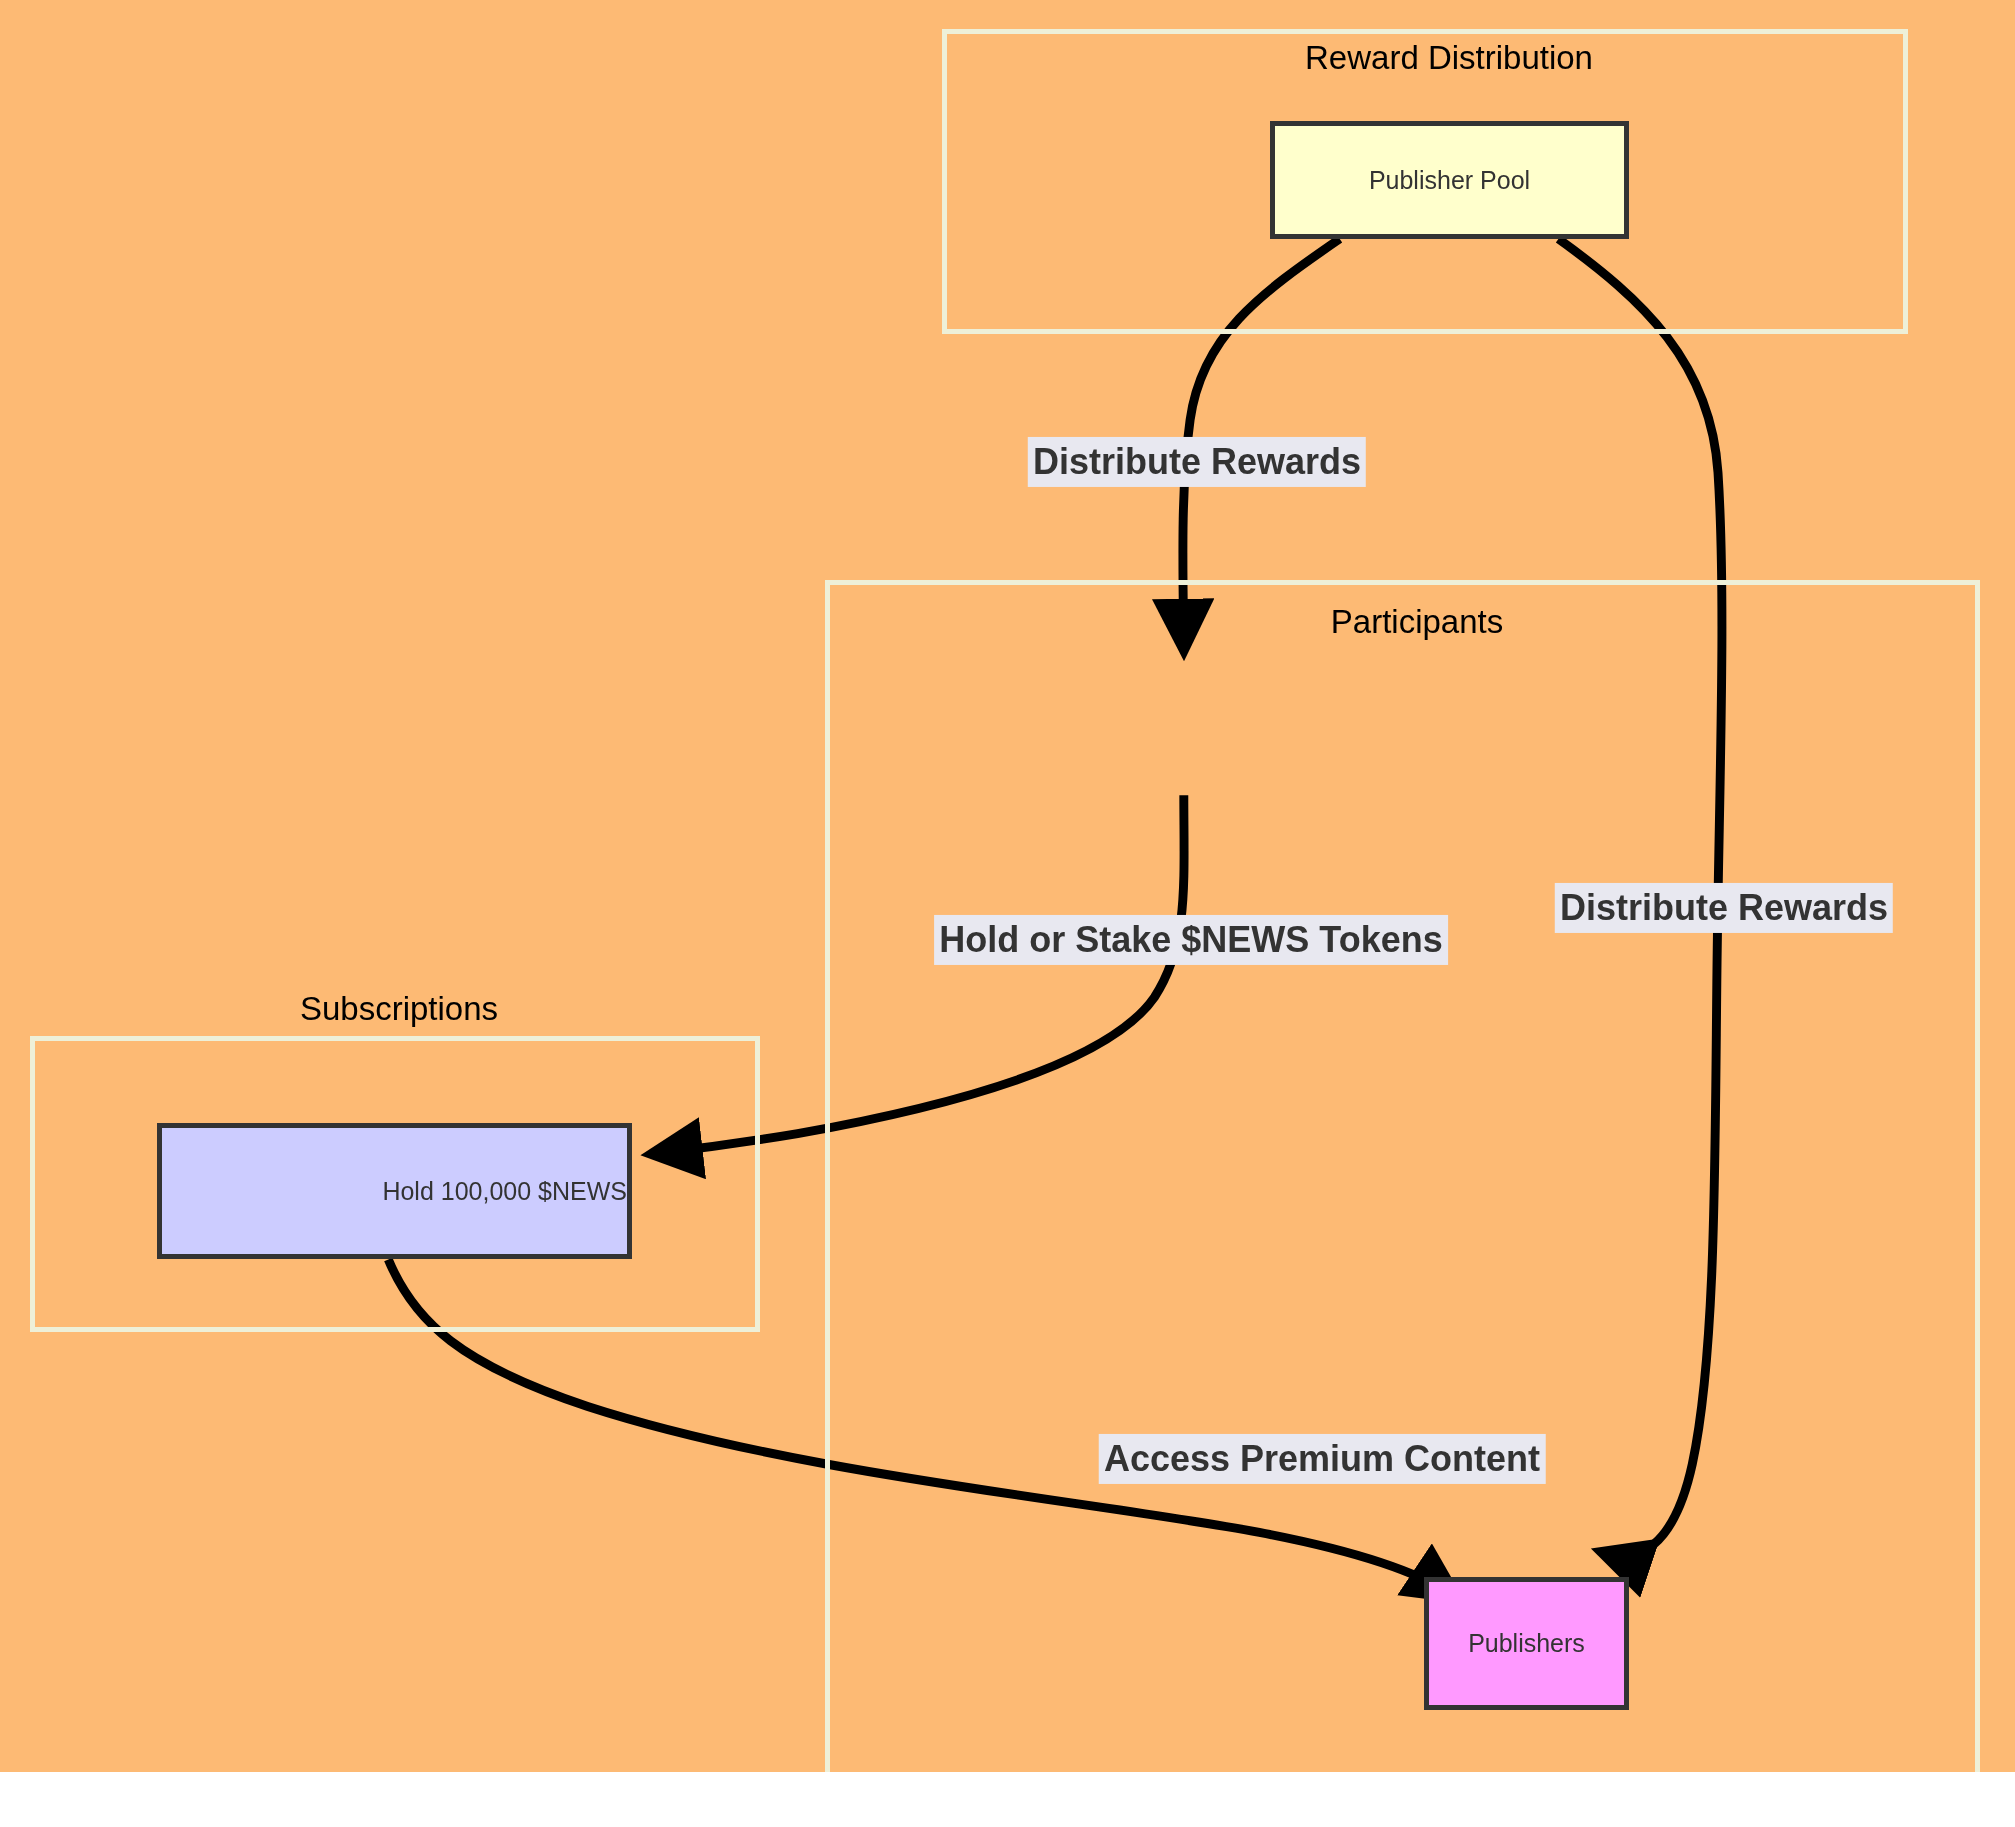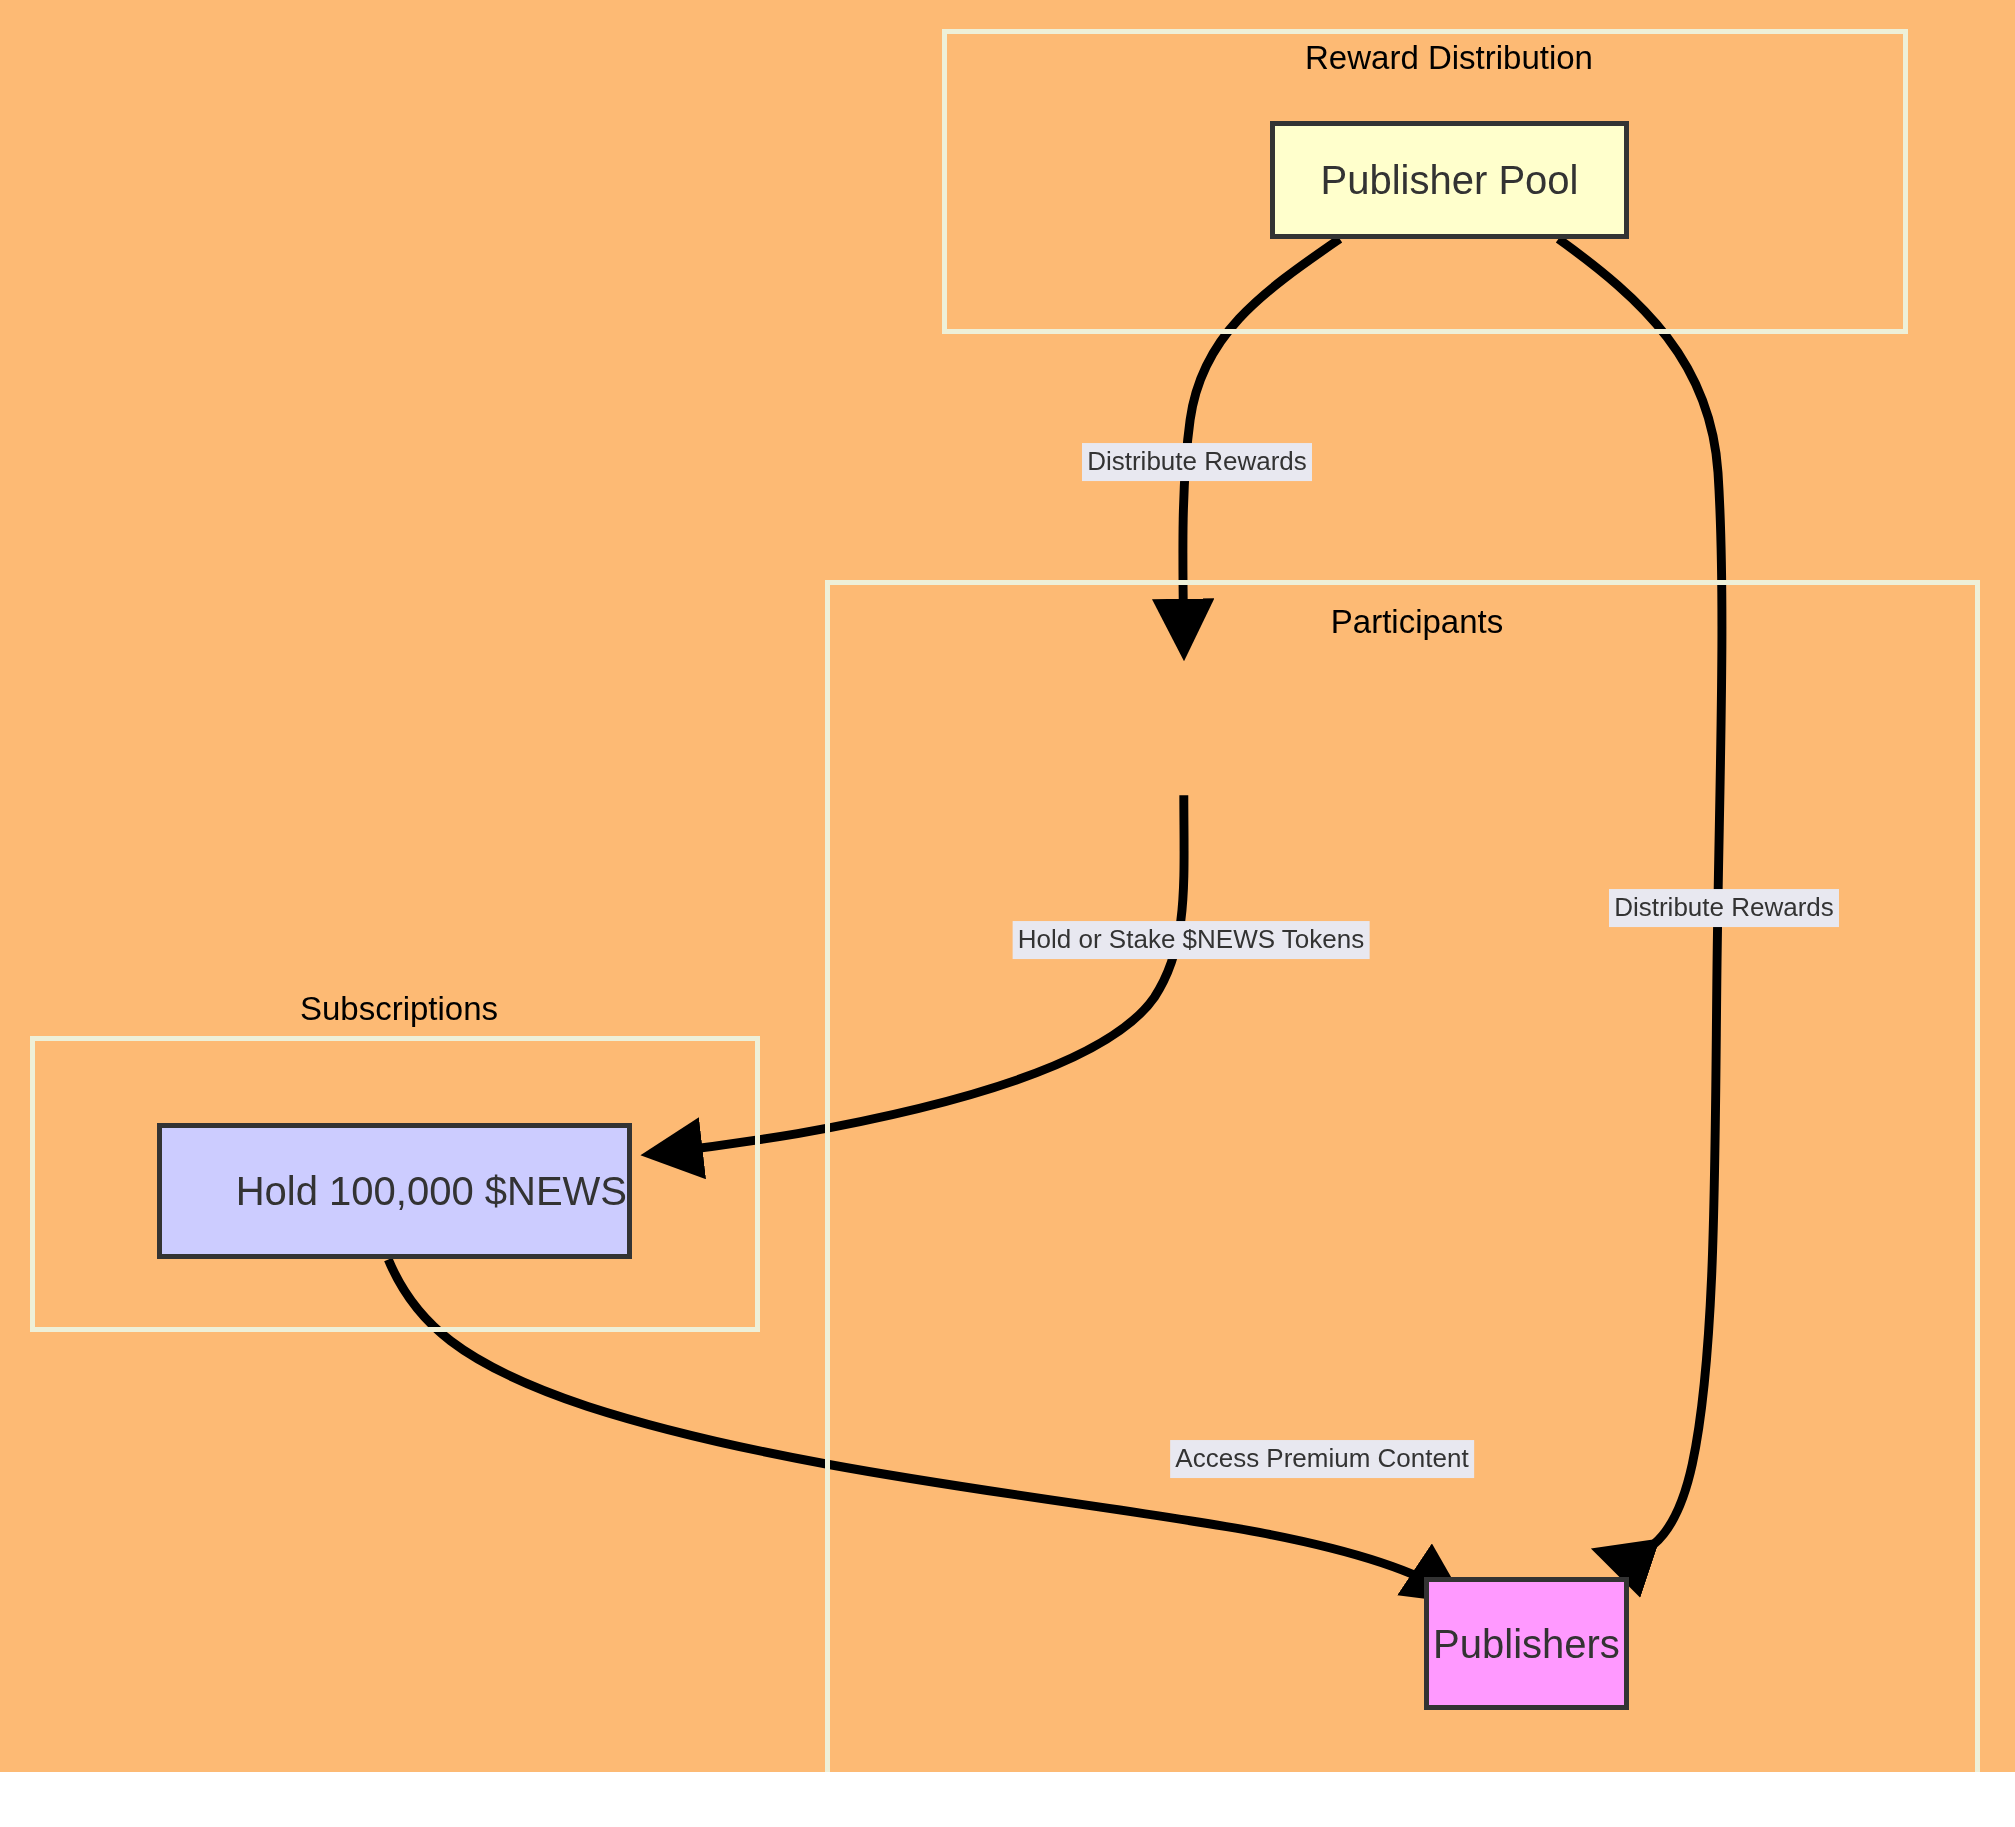--- a/index.html
+++ b/index.html
@@ -3,26 +3,26 @@
 <meta charset="utf-8">
 <style>
   html,body{margin:0;padding:0;background:#ffffff;}
   body{font-family:"Liberation Sans", sans-serif;}
   #stage{position:relative;width:2015px;height:1772px;background:#fdba74;overflow:hidden;padding-left:8px;}
   #edges{position:absolute;left:0;top:0;width:2015px;height:1828px;}
 
   .subgraph{position:absolute;box-sizing:border-box;border:5.2px solid #eef0d8;background:transparent;}
   .subgraph-title{position:absolute;white-space:nowrap;color:#000000;font-size:33px;line-height:1;transform:translateX(-50%);}
 
-  .node{position:absolute;box-sizing:border-box;border:5.2px solid #333333;display:flex;align-items:center;justify-content:center;color:#333333;font-size:40px;line-height:1;white-space:nowrap;}
+  .node{position:absolute;box-sizing:border-box;border:5.2px solid #333333;display:flex;align-items:center;justify-content:center;color:#333333;font-size:25px;line-height:1;white-space:nowrap;}
   .node.yellow{background:#ffffcc;}
   .node.lav{background:#ccccff;}
   .node.pink{background:#ff99ff;align-items:center;}
 
-  .edge-label{position:absolute;background:#e8e8f0;color:#333333;font-size:26px;line-height:1.22;white-space:nowrap;padding:3.1px 5.2px;transform:translate(-50%,-50%);}
+  .edge-label{position:absolute;background:#e8e8f0;color:#333333;font-size:36px;line-height:1.22;white-space:nowrap;padding:3.1px 5.2px;transform:translate(-50%,-50%);font-weight:bold;}
 </style>
 </head>
 <body>
 
 <div id="stage">
 
   <svg id="edges" viewBox="0 0 3840 3483" xmlns="http://www.w3.org/2000/svg">
     <defs>
       <marker id="arrow" viewBox="0 0 12 12" refX="9" refY="6" markerWidth="7" markerHeight="7" orient="auto-start-reverse">
         <path d="M 0 0 L 12 6 L 0 12 z" fill="#000000"></path>

